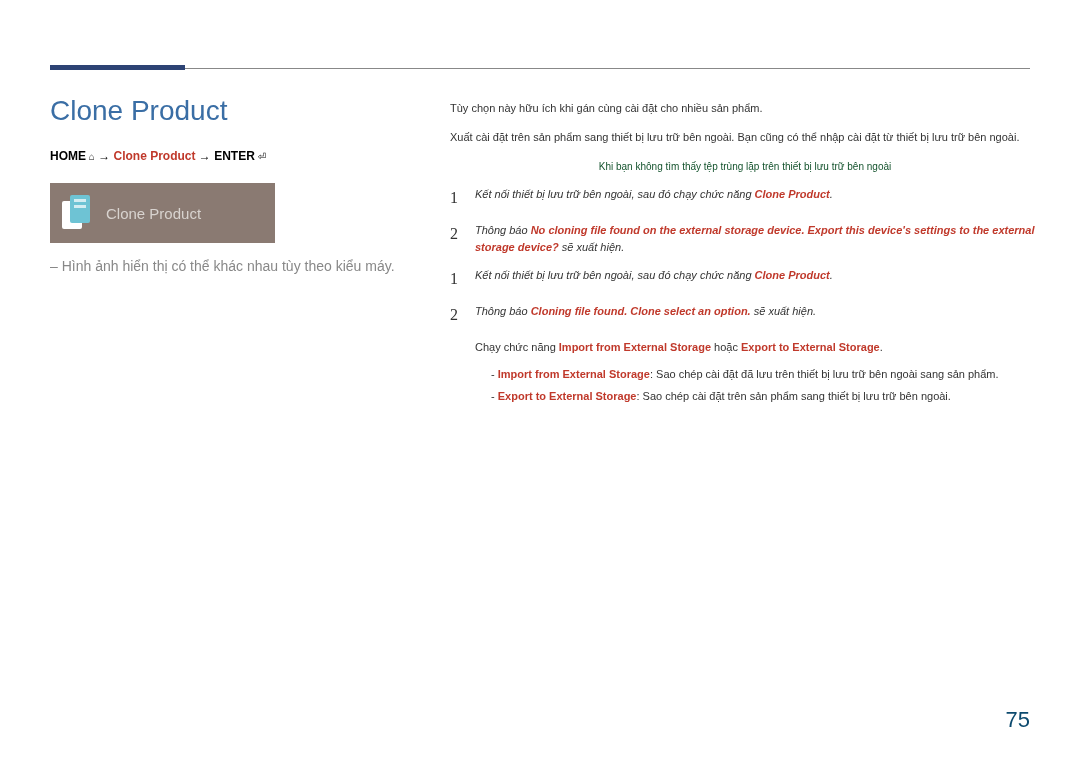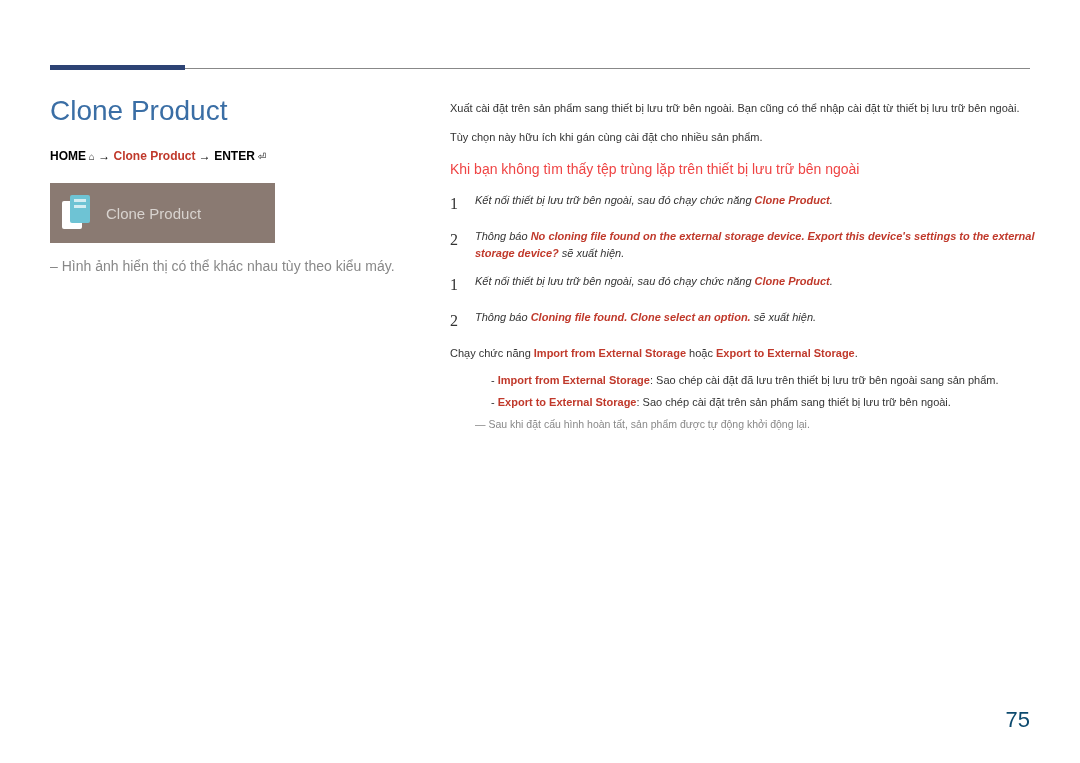--- a/index.html
+++ b/index.html
@@ -75,41 +75,42 @@
       position: absolute;
       top: 100px;
       left: 450px;
       width: 590px;
       font-size: 11px;
       color: #333;
       line-height: 1.5;
     }
     .right-col p { margin-bottom: 12px; }
     .section-heading {
-      font-size: 14px;
-      color: #ef4444;
+      font-size: 10px;
+      color: #14532d;
       margin-top: 14px;
       margin-bottom: 12px;
       font-weight: normal;
+      text-align: center;
     }
     .step {
       display: flex;
       margin-bottom: 12px;
     }
     .step-num {
       width: 25px;
       flex-shrink: 0;
       font-size: 16px;
       font-family: Georgia, serif;
       color: #333;
     }
     .step-text { flex: 1; font-style: italic; }
     .red { color: #c0392b; }
     .red-bold { color: #c0392b; font-weight: bold; }
-    .indent-block { margin-bottom: 10px; }
+    .indent-block { margin-left: 25px; margin-bottom: 10px; }
     .sub-item { margin-left: 41px; margin-bottom: 6px; }
     .sub-item::before { content: "- "; }
     .foot-note {
       margin-left: 25px;
       color: #888;
       font-size: 10.5px;
     }
     .foot-note::before { content: "― "; }
     .page-number {
       position: absolute;
@@ -138,22 +139,22 @@
         <rect x="12" y="4" width="12" height="3" fill="#fff" opacity="0.7"></rect>
         <rect x="12" y="10" width="12" height="3" fill="#fff" opacity="0.7"></rect>
       </svg>
     </div>
     <span class="tile-label">Clone Product</span>
   </div>
   <div class="caption">Hình ảnh hiển thị có thể khác nhau tùy theo kiểu máy.</div>
 </div>
 
 <div class="right-col">
+  <p>Tùy chọn này hữu ích khi gán cùng cài đặt cho nhiều sản phẩm.</p>
   <p>Xuất cài đặt trên sản phẩm sang thiết bị lưu trữ bên ngoài. Bạn cũng có thể nhập cài đặt từ thiết bị lưu trữ bên ngoài.</p>
-  <p>Tùy chọn này hữu ích khi gán cùng cài đặt cho nhiều sản phẩm.</p>
 
   <h3 class="section-heading">Khi bạn không tìm thấy tệp trùng lặp trên thiết bị lưu trữ bên ngoài</h3>
   <div class="step">
     <div class="step-num">1</div>
     <div class="step-text"><span>Kết nối thiết bị lưu trữ bên ngoài, sau đó chạy chức năng </span><span class="red-bold">Clone Product</span><span>.</span></div>
   </div>
   <div class="step">
     <div class="step-num">2</div>
     <div class="step-text"><span>Thông báo </span><span class="red-bold">No cloning file found on the external storage device. Export this device's settings to the external storage device?</span><span> sẽ xuất hiện.</span></div>
   </div>
@@ -162,16 +163,15 @@
     <div class="step-num">1</div>
     <div class="step-text"><span>Kết nối thiết bị lưu trữ bên ngoài, sau đó chạy chức năng </span><span class="red-bold">Clone Product</span><span>.</span></div>
   </div>
   <div class="step">
     <div class="step-num">2</div>
     <div class="step-text"><span>Thông báo </span><span class="red-bold">Cloning file found. Clone select an option.</span><span> sẽ xuất hiện.</span></div>
   </div>
   <div class="indent-block"><span>Chạy chức năng </span><span class="red-bold">Import from External Storage</span><span> hoặc </span><span class="red-bold">Export to External Storage</span><span>.</span></div>
   <div class="sub-item"><span class="red-bold">Import from External Storage</span><span>: Sao chép cài đặt đã lưu trên thiết bị lưu trữ bên ngoài sang sản phẩm.</span></div>
   <div class="sub-item"><span class="red-bold">Export to External Storage</span><span>: Sao chép cài đặt trên sản phẩm sang thiết bị lưu trữ bên ngoài.</span></div>
-  <div class="foot-note">Sau khi đặt cấu hình hoàn tất, sản phẩm được tự động khởi động lại.</div>
 </div>
 
 <div class="page-number">75</div>
 
 </body></html>

